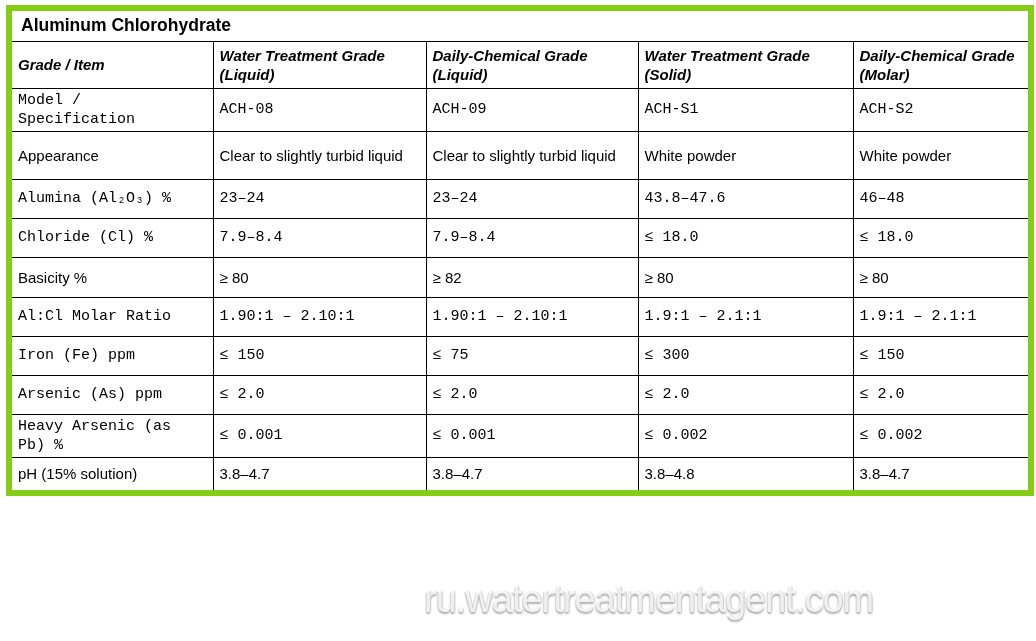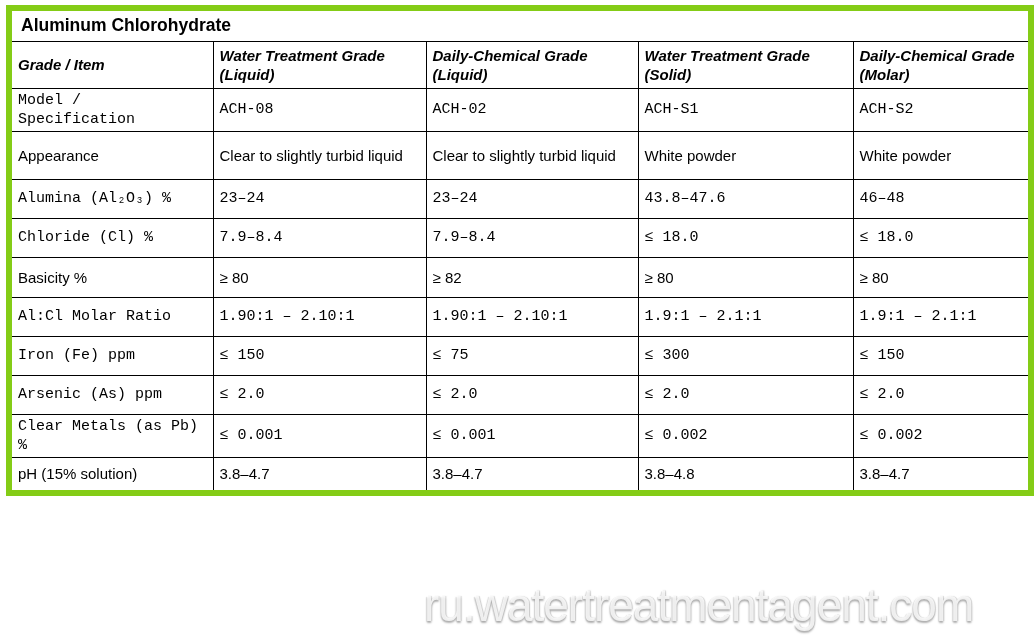--- a/index.html
+++ b/index.html
@@ -36,21 +36,21 @@
   tr.r-title    { height:33px; }
   tr.r-header   { height:47px;font-style:italic; }
   tr.r-std      { height:39px;font-family:Liberation Mono, monospace; }
   tr.r-tall     { height:48px;padding-left:8px; }
   tr.r-basicity { height:40px; }
   tr.r-ph       { height:36px; }
   .c5 { font-size:13.5px; }
   .watermark {
     position:absolute;
     left:424px; top:578px;
-    font-size:46px;
+    font-size:38px;
     letter-spacing:-1px;
     white-space:nowrap;
     color:rgba(255,255,255,0.80);
     text-shadow:0 2px 2px rgba(165,165,165,0.85),
                 1px 0 1px rgba(190,190,190,0.65),
                 -1px 1px 1px rgba(200,200,200,0.55);
     pointer-events:none;
     z-index:5;
   }
 </style>
@@ -72,21 +72,21 @@
   <tr class="r-header">
     <th>Grade / Item</th>
     <th>Water Treatment Grade (Liquid)</th>
     <th>Daily-Chemical Grade (Liquid)</th>
     <th>Water Treatment Grade (Solid)</th>
     <th class="c5">Daily-Chemical Grade (Molar)</th>
   </tr>
   <tr class="r-std">
     <td>Model / Specification</td>
     <td>ACH-08</td>
-    <td>ACH-02</td>
+    <td>ACH-09</td>
     <td>ACH-S1</td>
     <td class="c5">ACH-S2</td>
   </tr>
   <tr class="r-tall">
     <td>Appearance</td>
     <td>Clear to slightly turbid liquid</td>
     <td>Clear to slightly turbid liquid</td>
     <td>White powder</td>
     <td class="c5">White powder</td>
   </tr>
@@ -126,21 +126,21 @@
     <td class="c5">≤ 150</td>
   </tr>
   <tr class="r-std">
     <td>Arsenic (As) ppm</td>
     <td>≤ 2.0</td>
     <td>≤ 2.0</td>
     <td>≤ 2.0</td>
     <td class="c5">≤ 2.0</td>
   </tr>
   <tr class="r-std">
-    <td>Clear Metals (as Pb) %</td>
+    <td>Heavy Arsenic (as Pb) %</td>
     <td>≤ 0.001</td>
     <td>≤ 0.001</td>
     <td>≤ 0.002</td>
     <td class="c5">≤ 0.002</td>
   </tr>
   <tr class="r-ph">
     <td>pH (15% solution)</td>
     <td>3.8–4.7</td>
     <td>3.8–4.7</td>
     <td>3.8–4.8</td>

